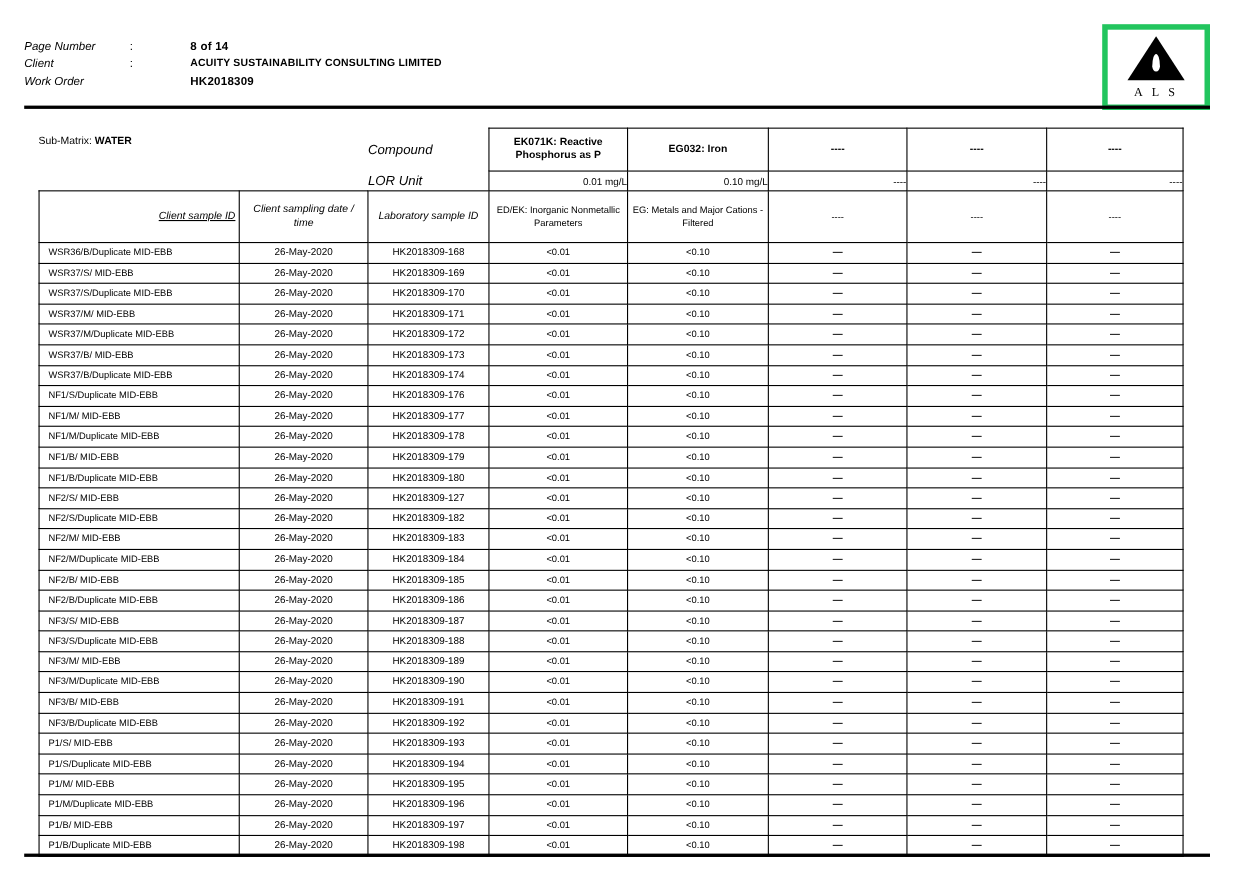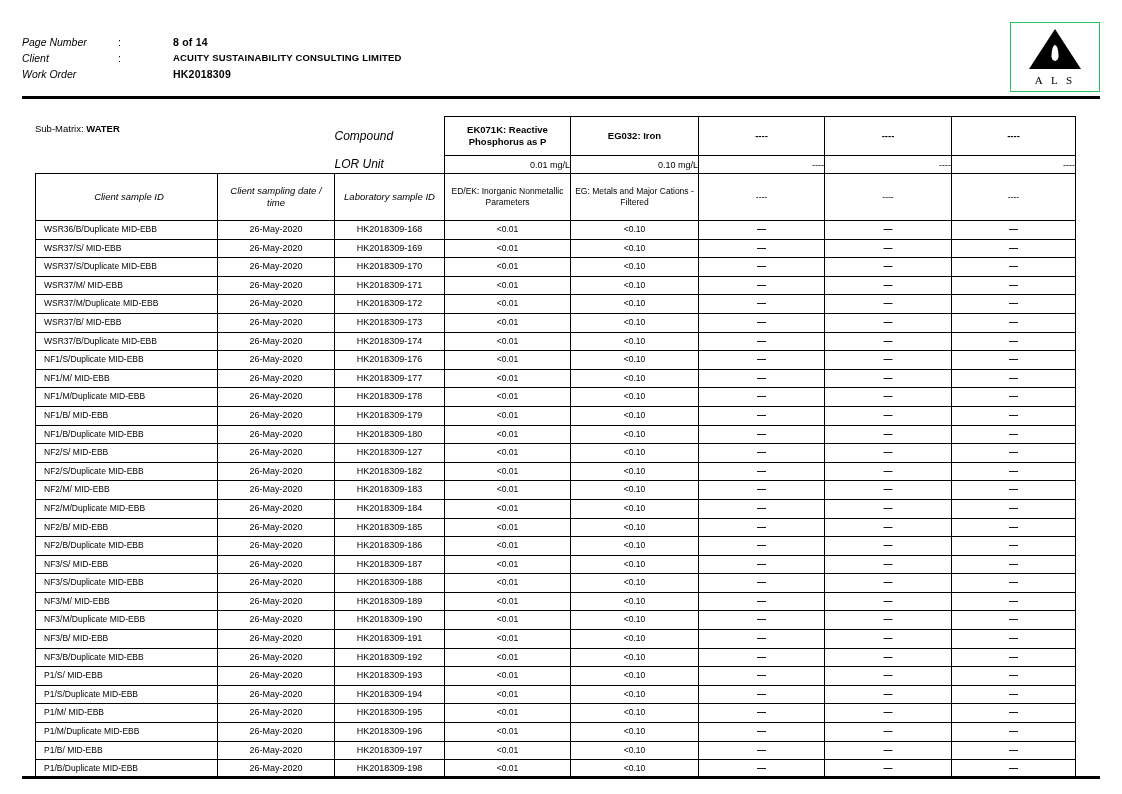--- a/index.html
+++ b/index.html
@@ -57,21 +57,21 @@
     padding-left: 43px;
   }
   .hdr-value.big { font-size: 10.5px; }
 
   .logo-box {
     position: absolute;
     right: 0;
     top: -14px;
     width: 88px;
     height: 68px;
-    border: 1px solid #22c55e;
+    border: 5px solid #22c55e;
     background: #fff;
   }
   .logo-tri {
     position: absolute;
     left: 50%;
     top: 6px;
     transform: translateX(-50%);
     width: 0;
     height: 0;
     border-left: 26px solid transparent;
@@ -177,22 +177,23 @@
   }
   .cap-cell {
     text-align: center;
     font-style: italic;
     font-size: 9.5px;
     line-height: 12px;
     height: 42px;
     padding: 2px 3px !important;
   }
   .cap-cell.left {
-    text-align: center;
+    text-align: right;
     padding-left: 8px !important;
+    text-decoration: underline;
   }
 
   td.cell-id {
     text-align: left;
     padding-left: 8px !important;
     font-size: 8.5px;
     height: 17.6px;
     line-height: 17.6px;
     margin-top: 11px;
   }

